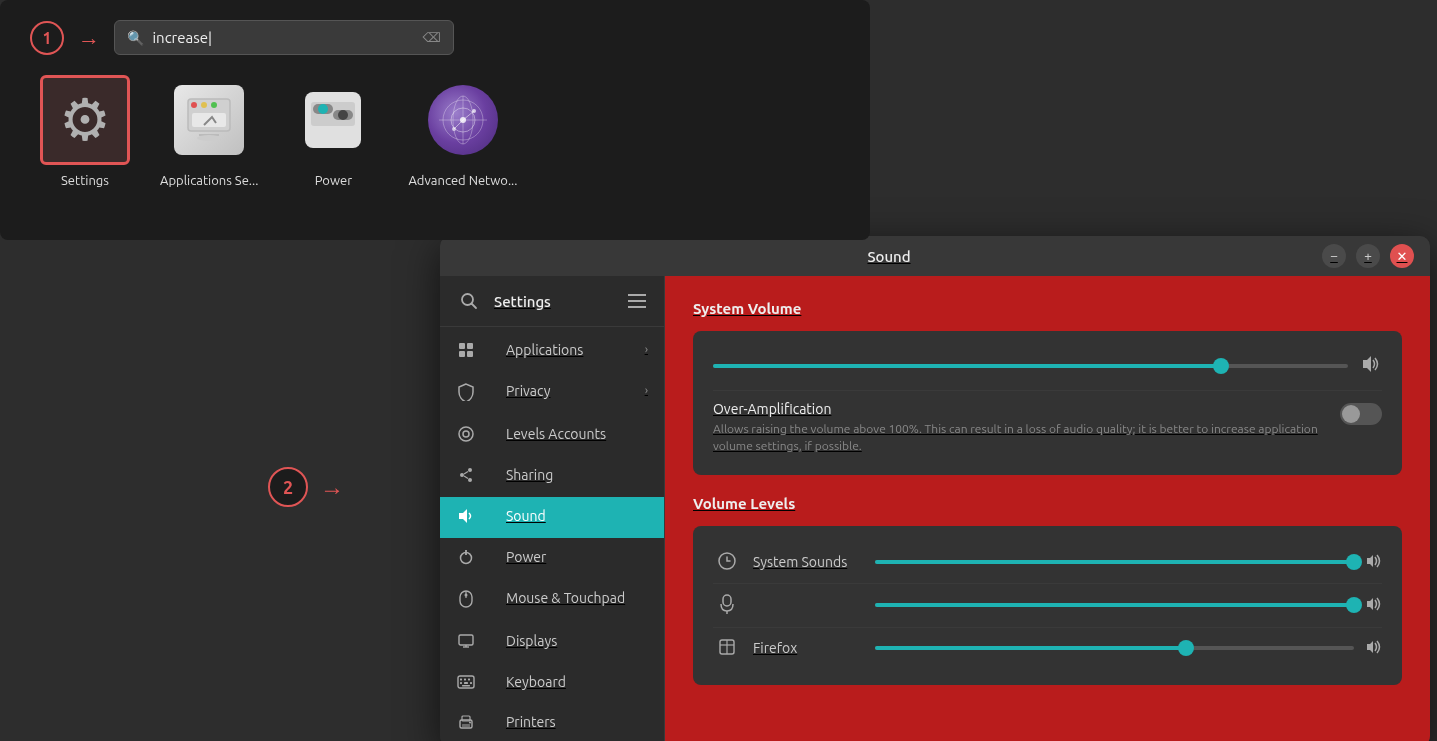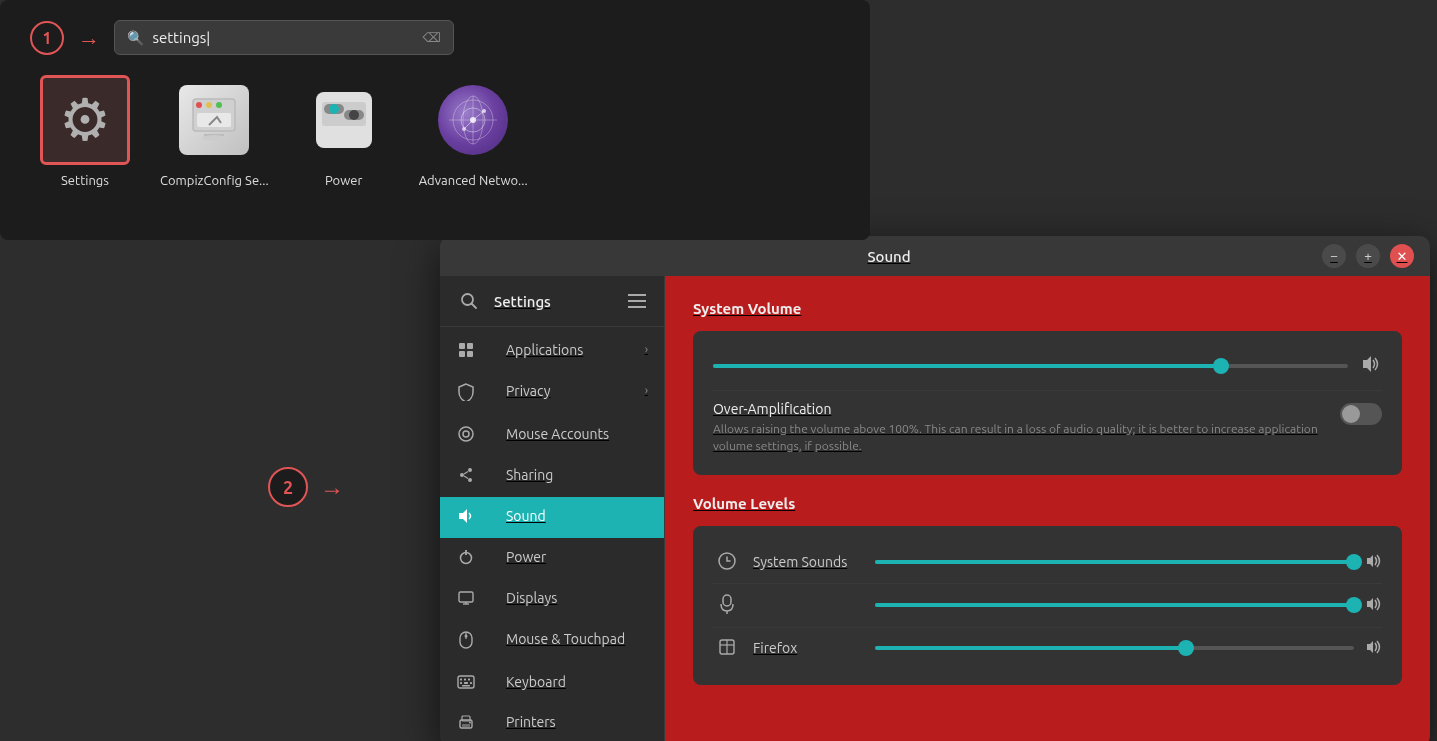--- a/index.html
+++ b/index.html
@@ -433,21 +433,21 @@
   </style>
 </head>
 <body>
 
 <div class="launcher-overlay">
   <div class="search-bar-row">
     <div class="step-badge">1</div>
     <span class="arrow-right">→</span>
     <div class="search-box">
       <span class="search-icon-svg">🔍</span>
-      <span class="search-input-display">settings|</span>
+      <span class="search-input-display">increase|</span>
       <span class="search-clear">⌫</span>
     </div>
   </div>
 
   <div class="app-grid">
 
     <div class="app-item">
       <div class="app-icon-wrapper selected">
         <span style="font-size:58px;color:#b0b0b0;">⚙</span>
       </div>
@@ -462,21 +462,21 @@
             <circle cx="10" cy="10" r="3" fill="#e05050"></circle>
             <circle cx="20" cy="10" r="3" fill="#e0c050"></circle>
             <circle cx="30" cy="10" r="3" fill="#50c050"></circle>
             <rect x="8" y="18" width="34" height="14" rx="2" fill="#e8e8e8"></rect>
             <line x1="15" y1="40" x2="35" y2="40" stroke="#bbb" stroke-width="2"></line>
             <ellipse cx="25" cy="43" rx="12" ry="3" fill="#ccc"></ellipse>
             <path d="M20 30 L28 22 L32 28" fill="none" stroke="#888" stroke-width="2"></path>
           </svg>
         </div>
       </div>
-      <span class="app-label">CompizConfig Se...</span>
+      <span class="app-label">Applications Se...</span>
     </div>
 
     <div class="app-item">
       <div class="app-icon-wrapper">
         <div style="width:70px;height:70px;display:flex;align-items:center;justify-content:center;">
           <svg width="64" height="64" viewBox="0 0 64 64">
             <rect x="4" y="4" width="56" height="56" rx="8" fill="#e0e0e0"></rect>
             <rect x="10" y="14" width="44" height="24" rx="3" fill="#ccc"></rect>
             <rect x="12" y="16" width="20" height="10" rx="5" fill="#888"></rect>
             <rect x="32" y="22" width="20" height="10" rx="5" fill="#888"></rect>
@@ -572,21 +572,21 @@
           <span class="nav-chevron">›</span>
         </div>
 
         <div class="nav-item">
           <span class="nav-icon">
             <svg width="16" height="16" viewBox="0 0 16 16" fill="none">
               <circle cx="8" cy="8" r="7" stroke="#aaa" stroke-width="1.5"></circle>
               <circle cx="8" cy="8" r="3" stroke="#aaa" stroke-width="1.5"></circle>
             </svg>
           </span>
-          <span>Mouse Accounts</span>
+          <span>Levels Accounts</span>
         </div>
 
         <div class="nav-item">
           <span class="nav-icon">
             <svg width="16" height="16" viewBox="0 0 16 16" fill="none">
               <circle cx="12" cy="3" r="2" fill="#aaa"></circle>
               <circle cx="4" cy="8" r="2" fill="#aaa"></circle>
               <circle cx="12" cy="13" r="2" fill="#aaa"></circle>
               <line x1="6" y1="7" x2="10" y2="4.5" stroke="#aaa" stroke-width="1.2"></line>
               <line x1="6" y1="9" x2="10" y2="11.5" stroke="#aaa" stroke-width="1.2"></line>
@@ -610,38 +610,38 @@
             <svg width="16" height="16" viewBox="0 0 16 16" fill="none">
               <circle cx="8" cy="9" r="5.5" stroke="#aaa" stroke-width="1.5"></circle>
               <line x1="8" y1="1" x2="8" y2="6" stroke="#aaa" stroke-width="1.8"></line>
             </svg>
           </span>
           <span>Power</span>
         </div>
 
         <div class="nav-item">
           <span class="nav-icon">
-            <svg width="16" height="16" viewBox="0 0 16 16" fill="none">
-              <rect x="1" y="2" width="14" height="10" rx="1.5" stroke="#aaa" stroke-width="1.4"></rect>
-              <line x1="5" y1="14" x2="11" y2="14" stroke="#aaa" stroke-width="1.4"></line>
-              <line x1="8" y1="12" x2="8" y2="14" stroke="#aaa" stroke-width="1.4"></line>
-            </svg>
-          </span>
-          <span>Displays</span>
-        </div>
-
-        <div class="nav-item">
-          <span class="nav-icon">
             <svg width="14" height="18" viewBox="0 0 14 18" fill="none">
               <rect x="1" y="1" width="12" height="16" rx="6" stroke="#aaa" stroke-width="1.4"></rect>
               <line x1="7" y1="1" x2="7" y2="8" stroke="#aaa" stroke-width="1.2"></line>
               <circle cx="7" cy="5" r="1.5" fill="#aaa"></circle>
             </svg>
           </span>
           <span>Mouse &amp; Touchpad</span>
+        </div>
+
+        <div class="nav-item">
+          <span class="nav-icon">
+            <svg width="16" height="16" viewBox="0 0 16 16" fill="none">
+              <rect x="1" y="2" width="14" height="10" rx="1.5" stroke="#aaa" stroke-width="1.4"></rect>
+              <line x1="5" y1="14" x2="11" y2="14" stroke="#aaa" stroke-width="1.4"></line>
+              <line x1="8" y1="12" x2="8" y2="14" stroke="#aaa" stroke-width="1.4"></line>
+            </svg>
+          </span>
+          <span>Displays</span>
         </div>
 
         <div class="nav-item">
           <span class="nav-icon">
             <svg width="18" height="14" viewBox="0 0 18 14" fill="none">
               <rect x="1" y="1" width="16" height="12" rx="2" stroke="#aaa" stroke-width="1.4"></rect>
               <rect x="3" y="3.5" width="2" height="2" rx="0.4" fill="#aaa"></rect>
               <rect x="7" y="3.5" width="2" height="2" rx="0.4" fill="#aaa"></rect>
               <rect x="11" y="3.5" width="2" height="2" rx="0.4" fill="#aaa"></rect>
               <rect x="3" y="7" width="2" height="2" rx="0.4" fill="#aaa"></rect>

